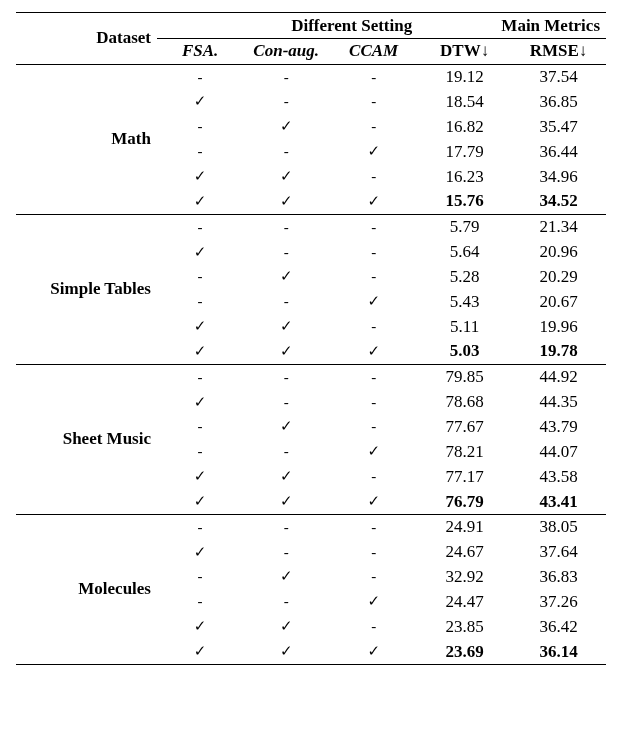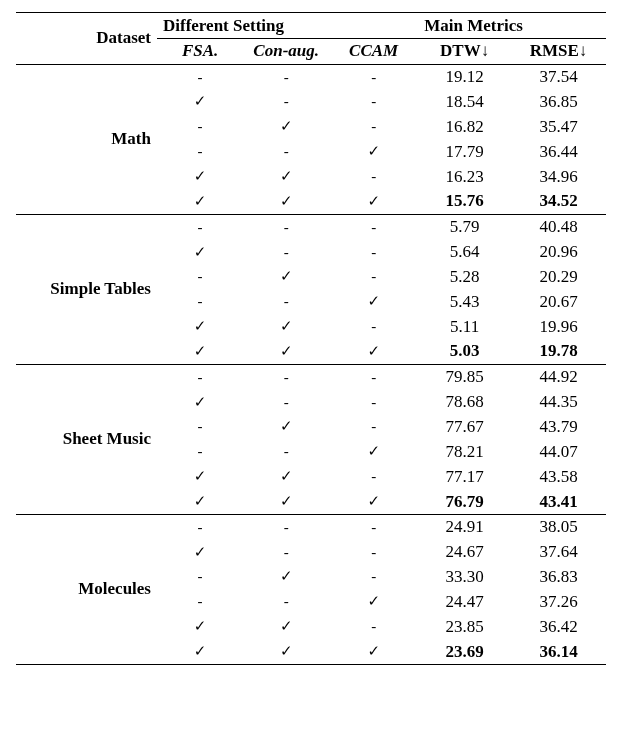--- a/index.html
+++ b/index.html
@@ -44,21 +44,21 @@
   .bold { font-weight: bold; }
   .tick { font-size: 15px; line-height: 1; }
 
   
   .hdr-dataset {
     font-weight: bold;
     text-align: right;
   }
   .hdr-group {
     font-weight: bold;
-    text-align: left;
+    text-align: right;
   }
 </style>
 </head>
 <body>
 
 <table>
   <thead>
     <tr class="rule-top">
       <th rowspan="2" class="dataset-col hdr-dataset">Dataset</th>
       <th colspan="3" class="hdr-group" style="border-bottom:0.8px solid #000;">Different Setting</th>
@@ -116,21 +116,21 @@
         <td class="tick">✓</td>
         <td class="bold">15.76</td>
         <td class="bold">34.52</td>
       </tr>
       <tr>
         <td class="dataset-col" rowspan="6">Simple Tables</td>
         <td class="tick">-</td>
         <td class="tick">-</td>
         <td class="tick">-</td>
         <td>5.79</td>
-        <td>40.48</td>
+        <td>21.34</td>
       </tr>
       <tr>
         <td class="tick">✓</td>
         <td class="tick">-</td>
         <td class="tick">-</td>
         <td>5.64</td>
         <td>20.96</td>
       </tr>
       <tr>
         <td class="tick">-</td>
@@ -215,21 +215,21 @@
         <td class="tick">✓</td>
         <td class="tick">-</td>
         <td class="tick">-</td>
         <td>24.67</td>
         <td>37.64</td>
       </tr>
       <tr>
         <td class="tick">-</td>
         <td class="tick">✓</td>
         <td class="tick">-</td>
-        <td>33.30</td>
+        <td>32.92</td>
         <td>36.83</td>
       </tr>
       <tr>
         <td class="tick">-</td>
         <td class="tick">-</td>
         <td class="tick">✓</td>
         <td>24.47</td>
         <td>37.26</td>
       </tr>
       <tr>

